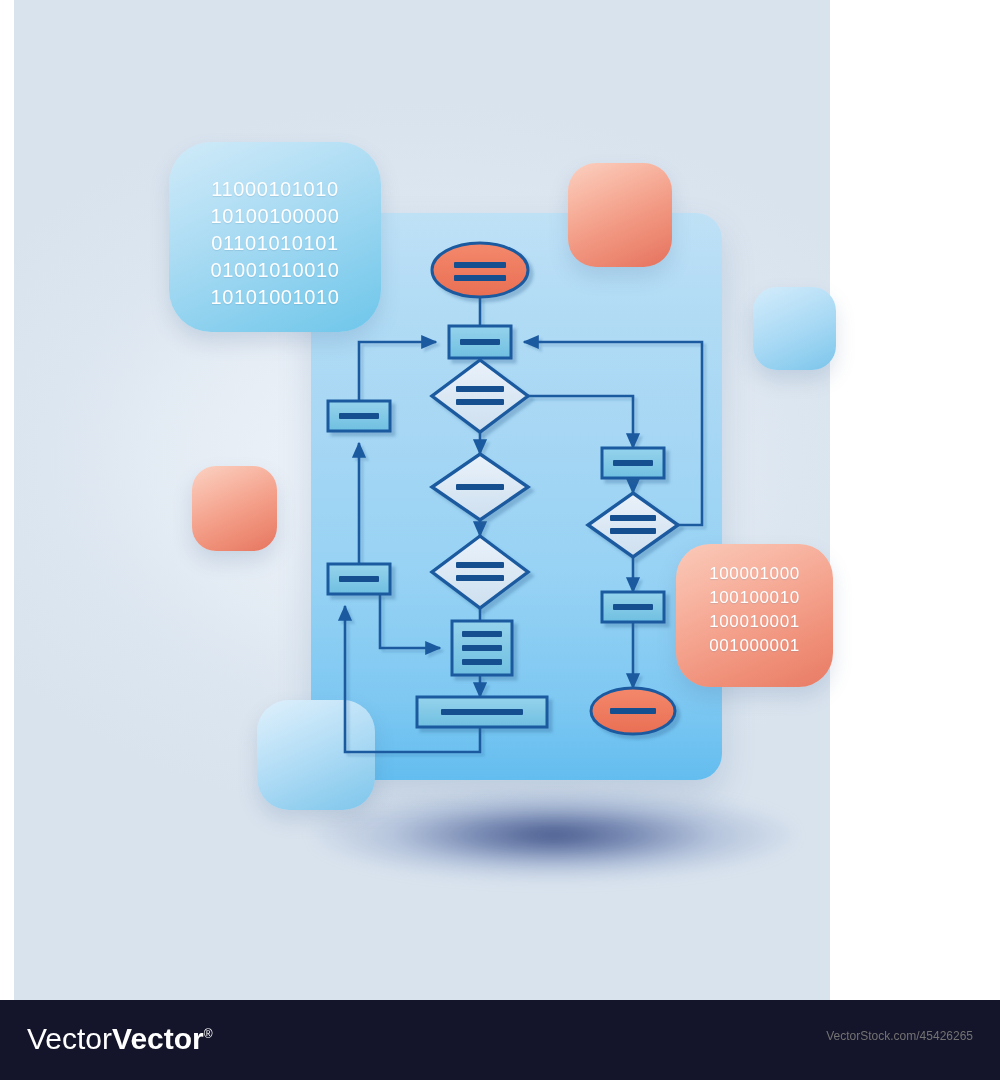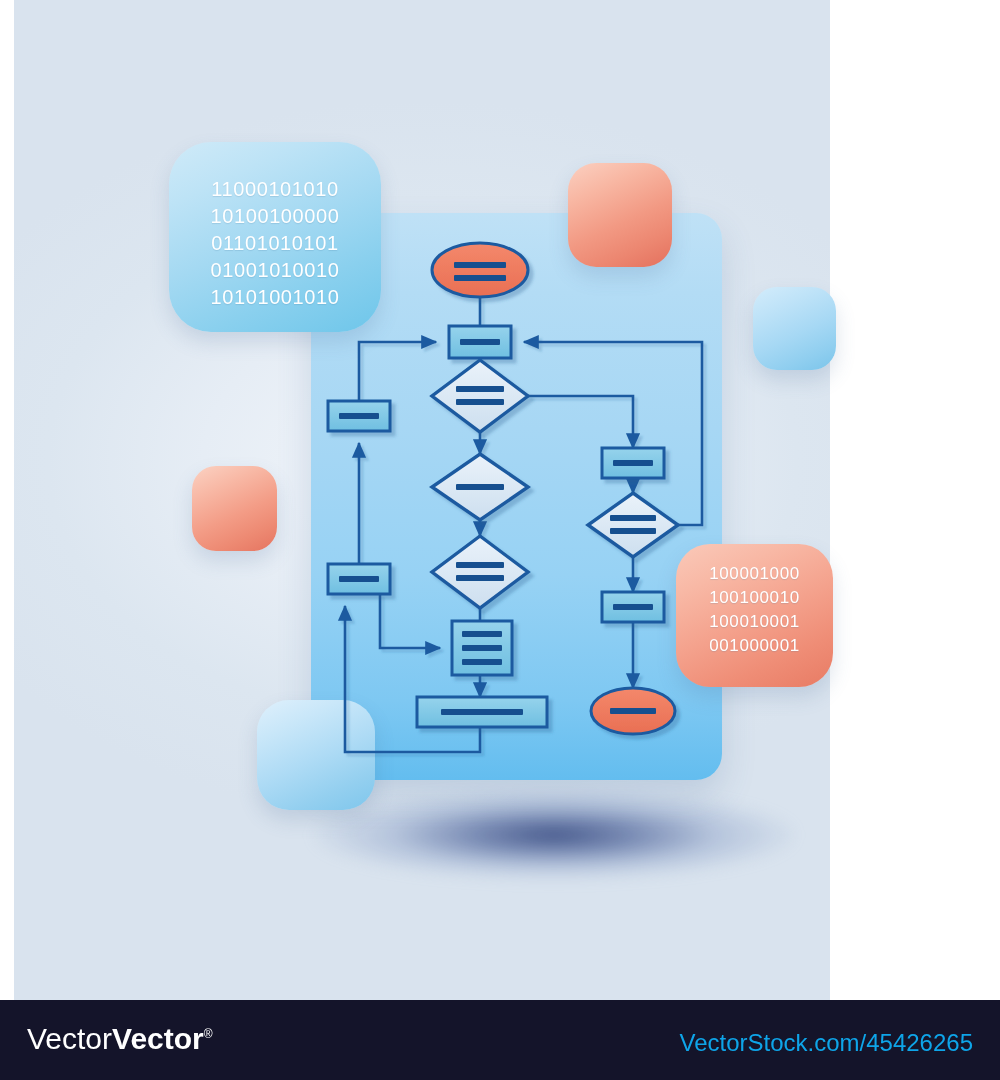--- a/index.html
+++ b/index.html
@@ -152,22 +152,22 @@
     letter-spacing: 0px;
     font-family: "Liberation Sans", sans-serif;
     white-space: nowrap;
   }
   #vs-logo .vs-light { font-weight: 400; }
   #vs-logo .vs-bold  { font-weight: 700; }
   #vs-logo .vs-reg   { font-size: 12px; vertical-align: super; }
   #vs-url {
     position: absolute;
     right: 27px; top: 29px;
-    color: #0ea5e9;
-    font-size: 24px;
+    color: #737373;
+    font-size: 12px;
     font-family: "Liberation Sans", sans-serif;
     white-space: nowrap;
   }
 </style>
 </head>
 <body>
 
 <div id="stage">
 
   <div id="artboard">

